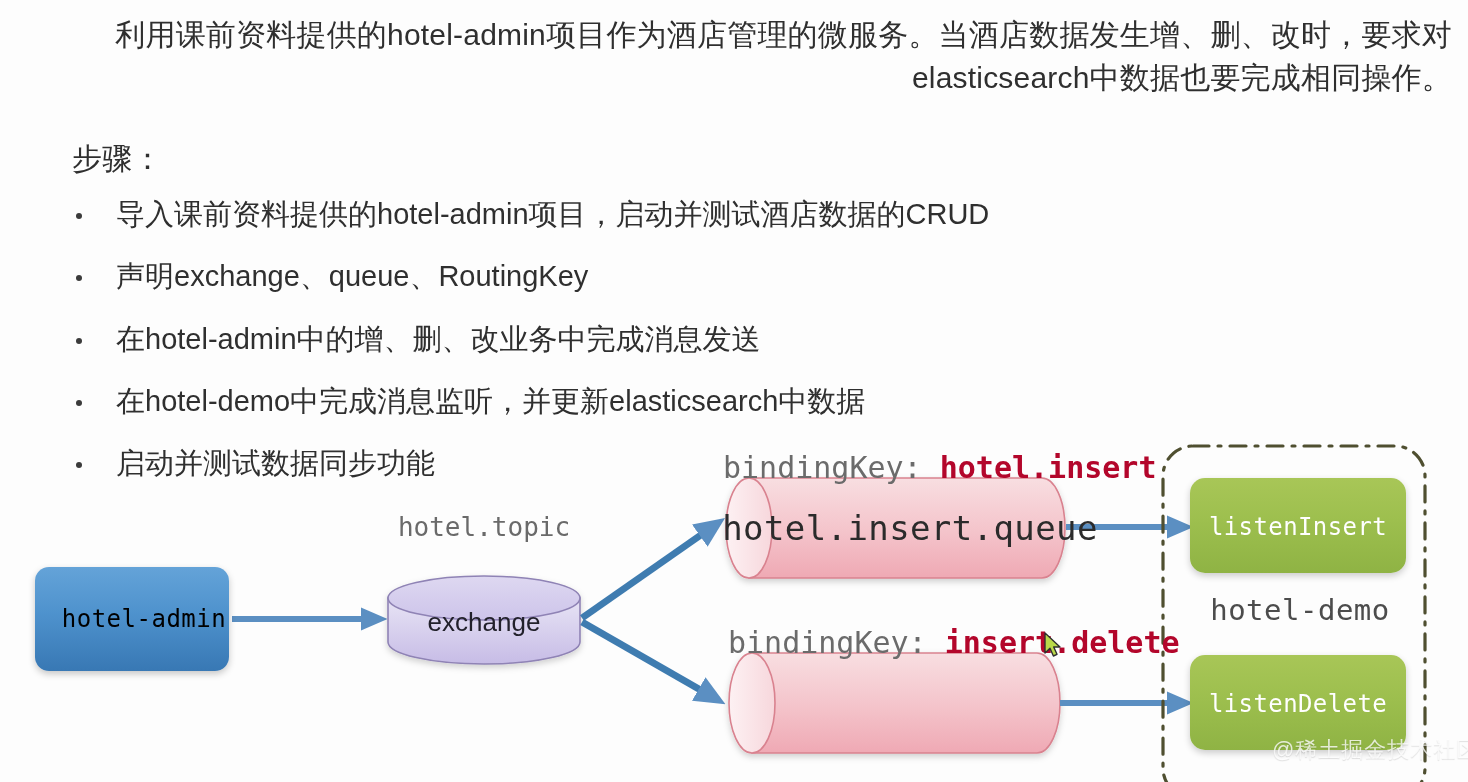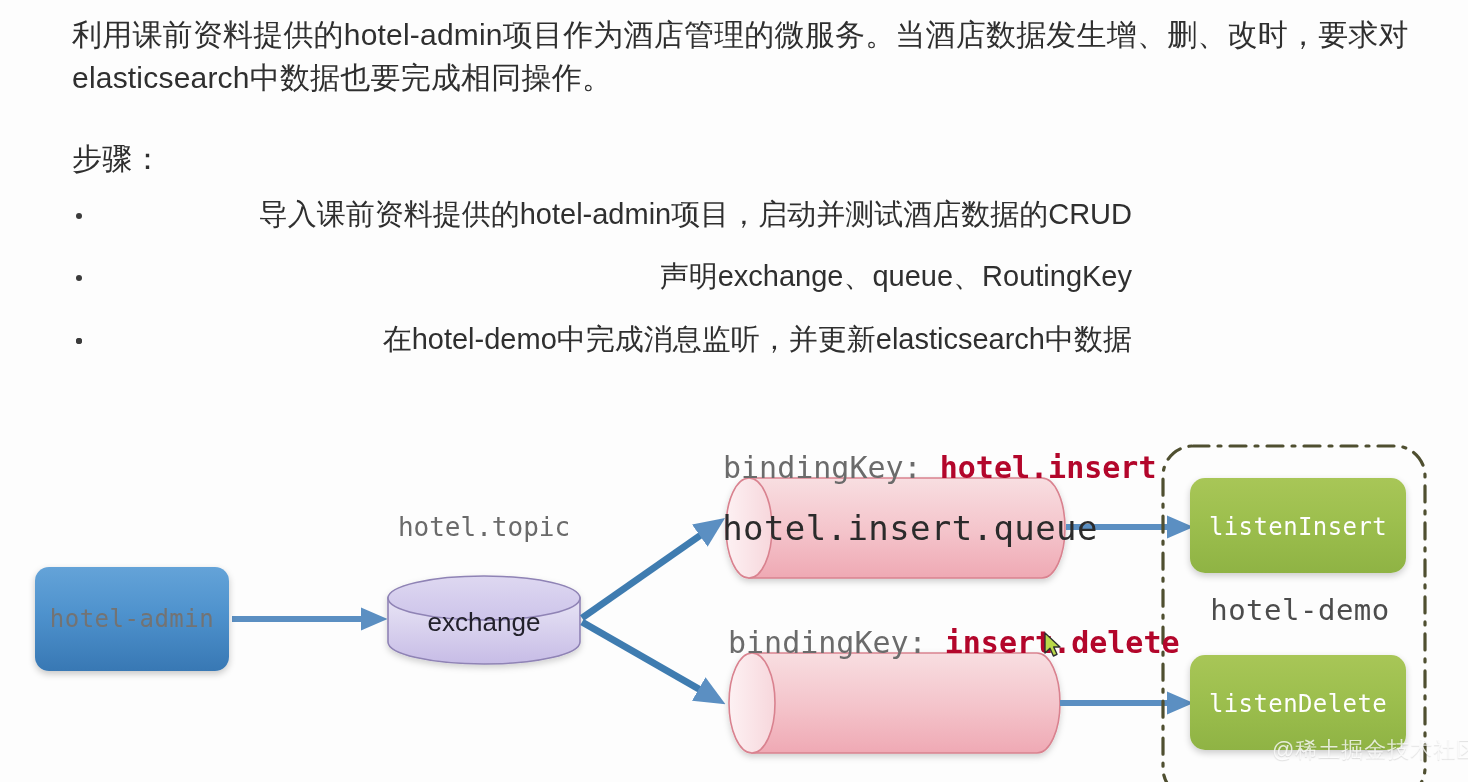--- a/index.html
+++ b/index.html
@@ -24,34 +24,34 @@
     color: #2f2f2f;
     font-size: 30px;
     line-height: 1.42;
     letter-spacing: 0.2px;
     font-family: "Liberation Sans", "DejaVu Sans", sans-serif;
   }
   #intro {
     left: 72px;
     top: 14px;
     width: 1380px;
+    text-align: right;
   }
   #steps-label {
     left: 72px;
     top: 138px;
   }
   .bullet-list {
     position: absolute;
     left: 72px;
     top: 198px;
     width: 1060px;
     margin: 0;
     padding: 0;
     list-style: none;
-    text-align: right;
   }
   .bullet-list li {
     position: relative;
     padding-left: 44px;
     margin-bottom: 29px;
     color: #2f2f2f;
     font-size: 29px;
     line-height: 1.15;
     white-space: nowrap;
   }
@@ -94,23 +94,24 @@
     box-shadow: 0 3px 7px rgba(0,0,0,0.22);
   }
   #hotel-admin-label {
     left: 35px;
     top: 567px;
     width: 194px;
     height: 104px;
     display: flex;
     align-items: center;
     justify-content: center;
-    color: #737373;
+    color: #000000;
     font-size: 24px;
     letter-spacing: 0.5px;
+    padding-left: 12px;
   }
 
   
   #hotel-topic-label {
     left: 388px;
     top: 512px;
     width: 192px;
     text-align: center;
     color: #6a6a6a;
     font-size: 26px;
@@ -233,24 +234,29 @@
     <li>
       <span class="dot"></span>
       <span>导入课前资料提供的hotel-admin项目，启动并测试酒店数据的CRUD</span>
     </li>
     <li>
       <span class="dot"></span>
       <span>声明exchange、queue、RoutingKey</span>
     </li>
     <li>
       <span class="dot"></span>
+      <span>在hotel-admin中的增、删、改业务中完成消息发送</span>
     </li>
     <li>
       <span class="dot"></span>
       <span>在hotel-demo中完成消息监听，并更新elasticsearch中数据</span>
+    </li>
+    <li>
+      <span class="dot"></span>
+      <span>启动并测试数据同步功能</span>
     </li>
   </ul>
 
   <div id="diagram">
     <svg width="1468" height="782" viewBox="0 0 1468 782" xmlns="http://www.w3.org/2000/svg">
       <defs>
         <linearGradient id="gradExchangeBody" x1="0" y1="0" x2="0" y2="1">
           <stop offset="0%" stop-color="#e8e4f5"></stop>
           <stop offset="100%" stop-color="#c7bce6"></stop>
         </linearGradient>

